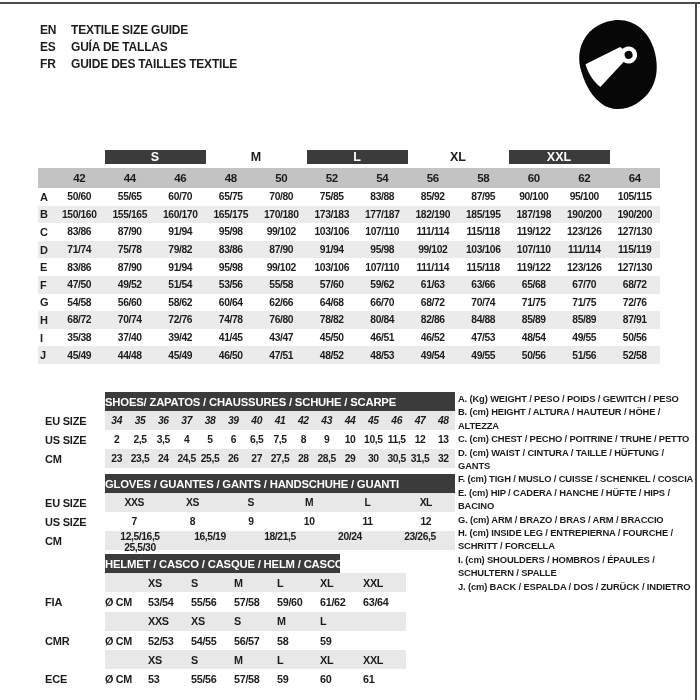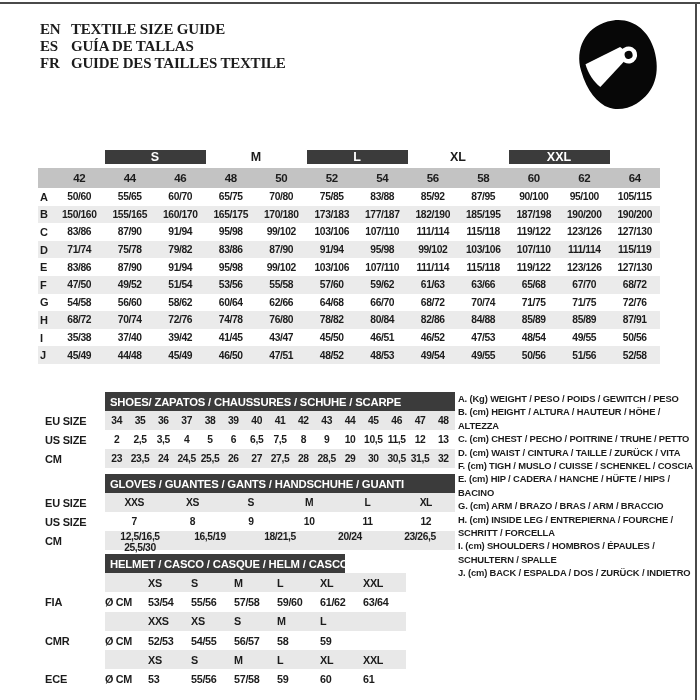--- a/index.html
+++ b/index.html
@@ -7,21 +7,21 @@
     width:700px;height:700px;position:relative;background:#fff;overflow:hidden;
     font-family:"Liberation Sans",sans-serif;font-weight:bold;color:#1c1c1c;
     -webkit-font-smoothing:antialiased;
   }
   .frame-line{position:absolute;background:#4a4a4a;}
   #frame-top{left:0;top:2px;width:700px;height:2px;}
   #frame-right{left:695px;top:2px;width:2px;height:698px;}
 
   
   #languages{position:absolute;left:40px;top:21px;}
-  .lang-row{display:flex;height:17.2px;align-items:center;font-size:15px;letter-spacing:-0.2px;font-family:Liberation Serif, serif;}
+  .lang-row{display:flex;height:17.2px;align-items:center;font-size:12px;letter-spacing:-0.2px;}
   .lang-code{width:31px;}
   
   #helmet-logo{position:absolute;left:572px;top:13px;width:94px;height:104px;}
 
   
   #textile-table{position:absolute;left:38px;top:147px;width:622px;}
   .t-row{display:grid;grid-template-columns:16px repeat(12,1fr);height:17.6px;align-items:center;}
   .t-row.stripe{background:#ebebeb;}
   .t-cell{text-align:center;font-size:10.3px;letter-spacing:-0.4px;white-space:nowrap;}
   .t-label{text-align:left;padding-left:2px;font-size:11px;}
@@ -29,21 +29,21 @@
   .group-box{display:flex;align-items:center;justify-content:center;font-size:12.5px;}
   .group-box.dark{background:#3b3b3b;color:#fff;}
   .sizes-row{height:20px;background:#c3c3c3;}
   .sizes-row .t-cell{font-size:11.5px;}
 
   
   .size-section{position:absolute;left:45px;width:410px;}
   #shoes-section{top:392px;}
   #gloves-section{top:474px;}
   .sect-bar{margin-left:60px;height:19px;background:#3b3b3b;color:#fff;font-size:11.3px;
-    display:flex;align-items:center;padding-left:5px;letter-spacing:-0.2px;white-space:nowrap;}
+    display:flex;align-items:center;letter-spacing:-0.2px;white-space:nowrap;}
   .s-row{display:flex;height:19px;align-items:stretch;}
   .row-label{width:60px;font-size:11px;display:flex;align-items:center;letter-spacing:-0.2px;}
   .s-strip{flex:1;display:grid;align-items:center;}
   .shaded{background:#e8e8e8;}
   .s-cell{text-align:center;font-size:10.3px;letter-spacing:-0.4px;white-space:nowrap;}
 
   
   #legend{position:absolute;left:458px;top:392px;width:238px;}
   .legend-item{font-size:9.4px;line-height:13.4px;letter-spacing:-0.15px;}
 
@@ -259,21 +259,21 @@
       <div class="t-cell">51/56</div>
       <div class="t-cell">52/58</div>
     </div>
   </div>
 
 <div id="shoes-section" class="size-section">
   <div class="sect-bar">SHOES/ ZAPATOS / CHAUSSURES / SCHUHE / SCARPE</div>
   <div id="shoes-rows">
       <div class="s-row">
         <div class="row-label">EU SIZE</div>
-        <div class="s-strip shaded" style="grid-template-columns: repeat(15, 1fr);">
+        <div class="s-strip shaded" style="grid-template-columns: repeat(15, 1fr); font-style: italic;">
           <div class="s-cell">34</div>
           <div class="s-cell">35</div>
           <div class="s-cell">36</div>
           <div class="s-cell">37</div>
           <div class="s-cell">38</div>
           <div class="s-cell">39</div>
           <div class="s-cell">40</div>
           <div class="s-cell">41</div>
           <div class="s-cell">42</div>
           <div class="s-cell">43</div>
@@ -363,21 +363,21 @@
           <div class="s-cell">25,5/30</div>
         </div>
       </div>
     </div>
 </div>
 
 <div id="legend">
     <div class="legend-item">A. (Kg) WEIGHT / PESO / POIDS / GEWITCH / PESO</div>
     <div class="legend-item">B. (cm) HEIGHT / ALTURA / HAUTEUR / HÖHE / ALTEZZA</div>
     <div class="legend-item">C. (cm) CHEST / PECHO / POITRINE / TRUHE / PETTO</div>
-    <div class="legend-item">D. (cm) WAIST / CINTURA / TAILLE / ZURÜCK / VITA</div>
+    <div class="legend-item">D. (cm) WAIST / CINTURA / TAILLE / HÜFTUNG / GANTS</div>
     <div class="legend-item">F. (cm) TIGH / MUSLO / CUISSE / SCHENKEL / COSCIA</div>
     <div class="legend-item">E. (cm) HIP / CADERA / HANCHE / HÜFTE / HIPS / BACINO</div>
     <div class="legend-item">G. (cm) ARM / BRAZO / BRAS / ARM / BRACCIO</div>
     <div class="legend-item">H. (cm) INSIDE LEG / ENTREPIERNA / FOURCHE / SCHRITT / FORCELLA</div>
     <div class="legend-item">I. (cm) SHOULDERS / HOMBROS / ÉPAULES / SCHULTERN / SPALLE</div>
     <div class="legend-item">J. (cm) BACK / ESPALDA / DOS / ZURÜCK / INDIETRO</div>
   </div>
 
 <div id="helmet-section">
   <div class="sect-bar">HELMET / CASCO / CASQUE / HELM / CASCO</div>

